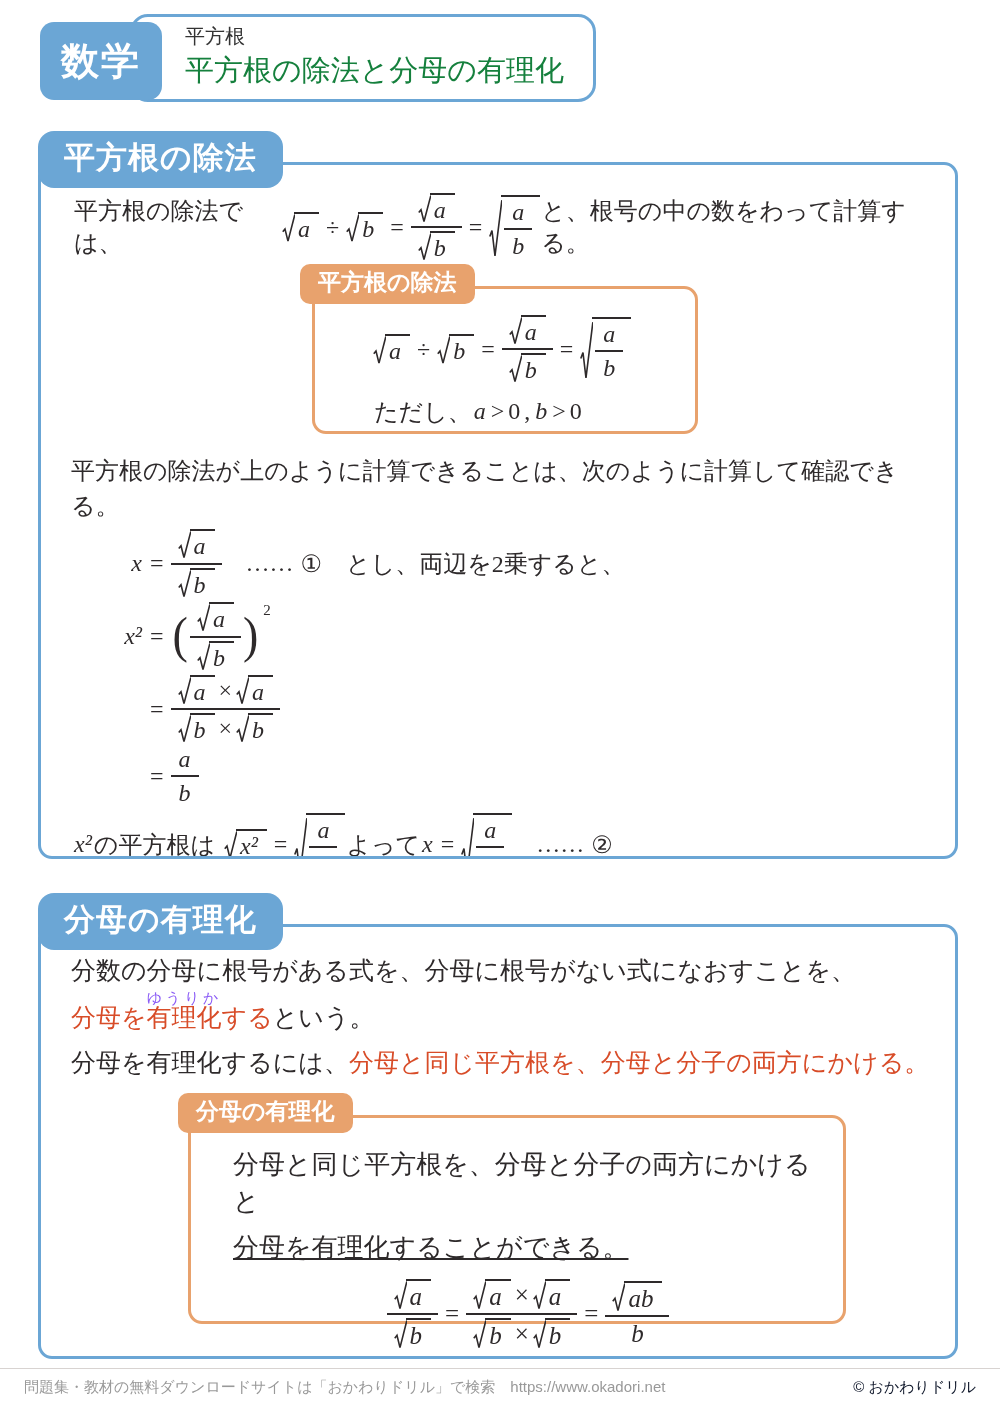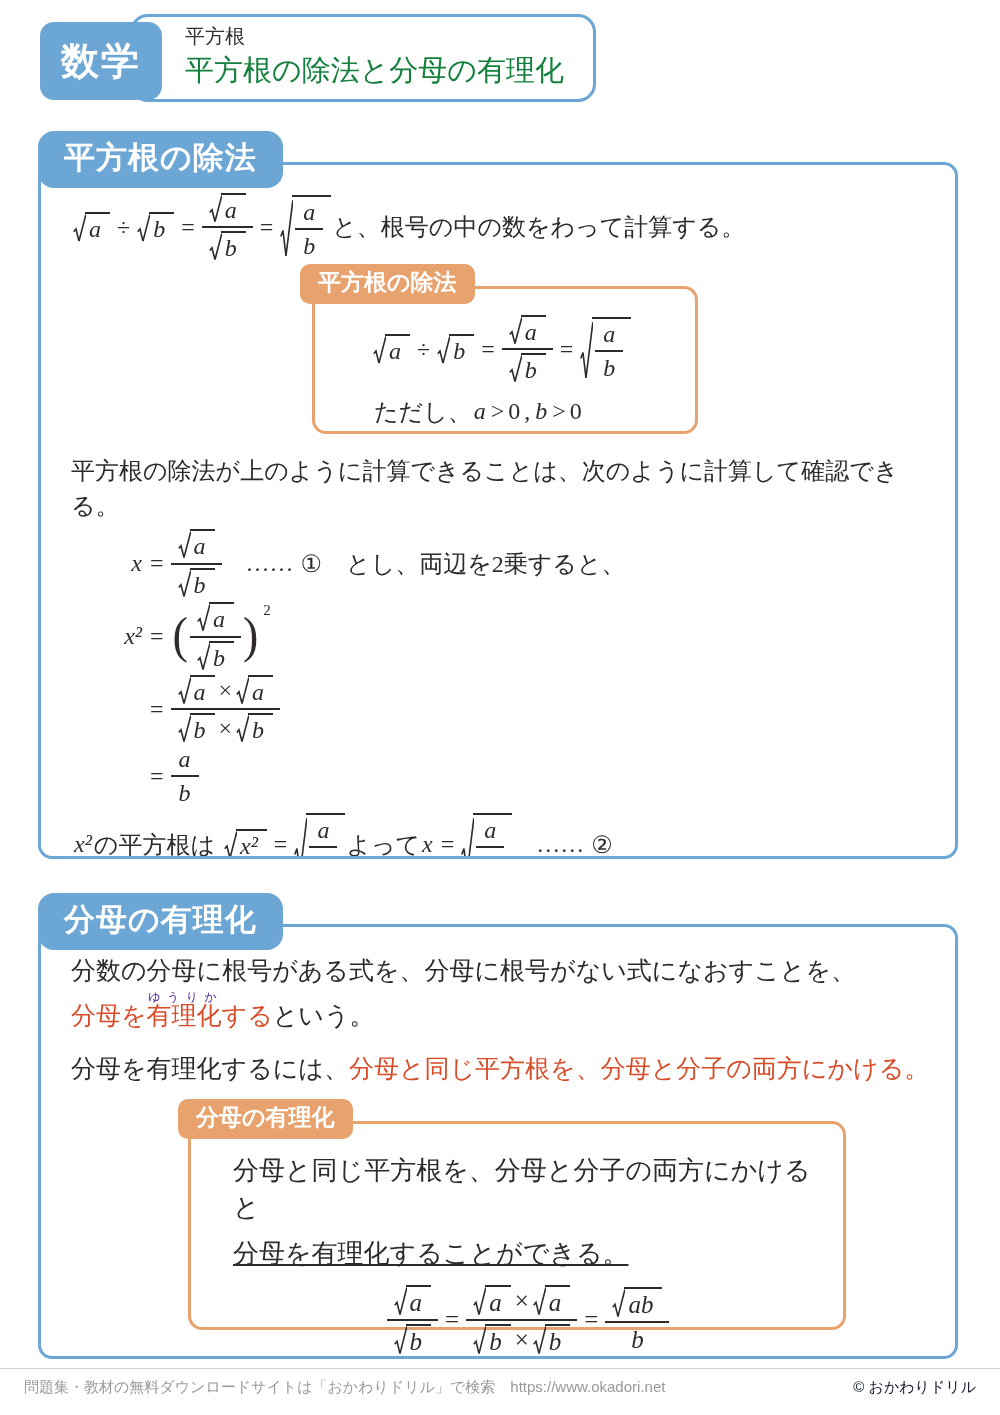--- a/index.html
+++ b/index.html
@@ -44,21 +44,21 @@
   .obox1{margin:2px 0 0 229px;}
   .obox1 .obox-body{width:386px;height:148px;padding:26px 16px 0 58px;margin-left:12px;}
   .obox2{margin:12px 0 0 107px;}
   .obox2 .obox-body{width:658px;height:209px;padding:28px 20px 0 42px;margin-left:10px;}
 
   
   .p{font-size:24px;line-height:1.45;}
   .jt{padding:0 1px;}
   .red{color:var(--red);}
   ruby{ruby-position:over;}
-  rt{font-size:12px;color:#4c1d95;letter-spacing:3px;font-family:"Liberation Sans",sans-serif;}
+  rt{font-size:15px;color:#8b5cf6;letter-spacing:3px;font-family:"Liberation Sans",sans-serif;}
 
   
   .mline{display:flex;align-items:center;font-size:24px;}
   .intro{margin-left:2px;}
   .mi{font-style:italic;font-family:"Liberation Serif",serif;padding:0 1px;}
   .mo{padding:0 7px;}
   .mo.tight{padding:0 4px;}
   .frac{display:inline-flex;flex-direction:column;align-items:center;vertical-align:middle;line-height:1.1;}
   .frac>.num{display:inline-flex;align-items:center;justify-content:center;border-bottom:2px solid currentColor;padding:0 7px 3px;}
   .frac>.den{display:inline-flex;align-items:center;justify-content:center;padding:3px 7px 0;}
@@ -90,20 +90,21 @@
       <div class="hdr-title">平方根の除法と分母の有理化</div>
     </div>
     <div class="hdr-subject">数学</div>
   </div>
 
   <div class="sec sec1">
     <div class="sec-label">平方根の除法</div>
     <div class="sec-box">
 
       <div class="mline intro">
+        <span class="jt">平方根の除法では、</span>
         <span class="rad">
             <span class="tick">
               <svg viewBox="0 0 10 10" preserveAspectRatio="none">
                 <path d="M0.6,6.4 L2.3,5.5 L4.6,9.4 L9.9,0.8" fill="none" stroke="currentColor" stroke-width="1.6" vector-effect="non-scaling-stroke"></path>
               </svg>
             </span>
             <span class="body">
               <span class="mi">a</span>
             </span>
           </span>
@@ -455,21 +456,21 @@
   <div class="sec sec2">
     <div class="sec-label">分母の有理化</div>
     <div class="sec-box">
 
       <div class="p" style="font-size:25px;">分数の分母に根号がある式を、分母に根号がない式になおすことを、</div>
 
       <div class="p" style="font-size:25px;margin-top:2px;">
         <span class="red">分母を</span><ruby class="red"><span>有理化</span><rt>ゆうりか</rt></ruby><span class="red">する</span><span>という。</span>
       </div>
 
-      <div class="p" style="font-size:25px;margin-top:16px;">
+      <div class="p" style="font-size:25px;margin-top:8px;">
         <span>分母を有理化するには、</span><span class="red">分母と同じ平方根を、分母と分子の両方にかける。</span>
       </div>
 
       <div class="obox obox2">
         <div class="obox-label">分母の有理化</div>
         <div class="obox-body">
           <div class="p" style="font-size:26px;">分母と同じ平方根を、分母と分子の両方にかけると</div>
           <div class="p" style="font-size:26px;margin-top:8px;text-decoration:underline;">分母を有理化することができる。</div>
 
           <div class="mline" style="margin-top:12px;justify-content:center;font-size:25px;">

